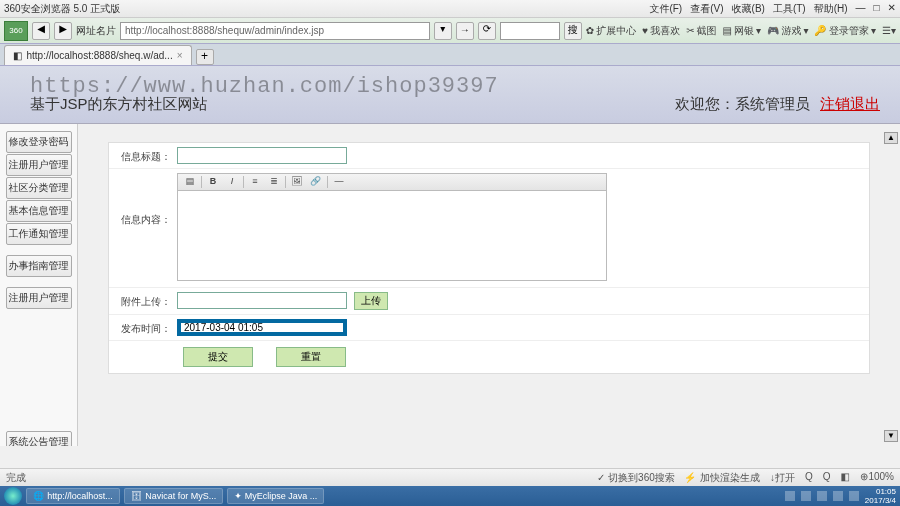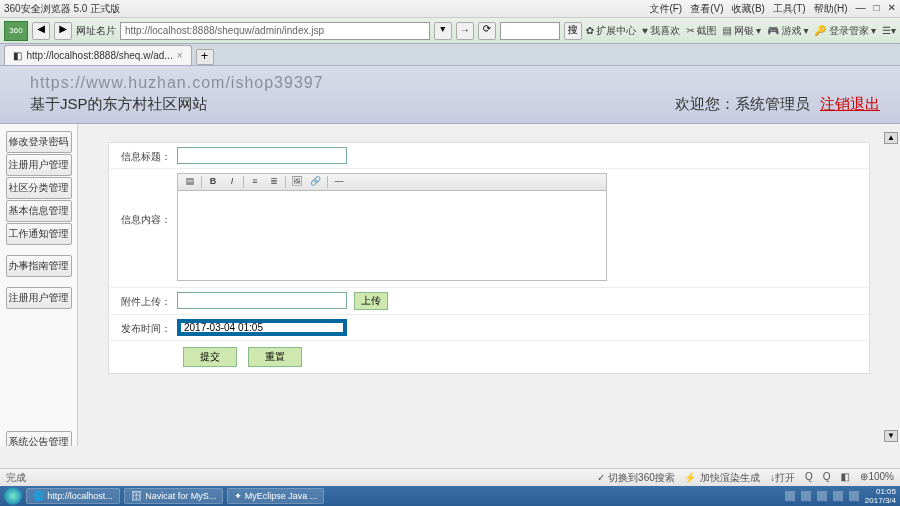--- a/index.html
+++ b/index.html
@@ -20,21 +20,21 @@
     .tb-right { margin-left: auto; display: flex; gap: 6px; font-size: 10px; color: #444; }
     .tb-ico { display: inline-flex; align-items: center; gap: 2px; cursor: pointer; }
 
     .tab-strip { height: 22px; background: #d0d8e0; border-bottom: 1px solid #aac; display: flex; align-items: flex-end; padding: 0 4px; }
     .tab { height: 20px; background: #f5f5f5; border: 1px solid #aaa; border-bottom: none; border-radius: 3px 3px 0 0; padding: 2px 8px; font-size: 10px; color: #333; display: flex; align-items: center; gap: 4px; cursor: pointer; }
     .tab .close { font-size: 10px; color: #888; }
     .tab-new { width: 18px; height: 16px; background: #e8e8e8; border: 1px solid #aaa; border-radius: 2px; margin-left: 4px; text-align: center; font-size: 12px; line-height: 12px; cursor: pointer; }
 
     
     .page { height: 380px; background: #fff; position: relative; overflow: hidden; }
-    .watermark { position: absolute; top: 8px; left: 30px; font-size: 16px; color: rgba(0,0,0,0.35); letter-spacing: 1px; font-family: Liberation Sans, sans-serif; z-index: 5; pointer-events: none; }
+    .watermark { position: absolute; top: 8px; left: 30px; font-size: 22px; color: rgba(0,0,0,0.35); letter-spacing: 1px; font-family: Liberation Mono, monospace; z-index: 5; pointer-events: none; }
 
     .header-bar { height: 58px; background: linear-gradient(#d8dce8,#c8cce0); border-bottom: 1px solid #aab; padding: 20px 20px 0 30px; display: flex; justify-content: space-between; align-items: center; }
     .site-title { font-size: 15px; color: #333; font-weight: normal; }
     .header-right { font-size: 15px; color: #333; display: flex; gap: 10px; align-items: center; }
     .logout-link { color: #c00; text-decoration: underline; cursor: pointer; }
 
     .body-wrap { display: flex; height: calc(100% - 58px); }
     .sidebar { width: 78px; background: #f8f8f8; border-right: 1px solid #ccc; overflow-y: auto; padding-top: 6px; }
     .side-btn { display: block; width: 66px; margin: 1px auto; padding: 3px 2px; background: linear-gradient(#f8f8f8,#e8e8e8); border: 1px solid #aaa; border-radius: 2px; font-size: 10px; text-align: center; color: #333; cursor: pointer; }
     .side-gap { height: 8px; }
@@ -48,21 +48,21 @@
     .date-input { width: 170px; height: 17px; border: 4px solid #0369a1; background: #fff; font-size: 10px; padding: 0 3px; }
 
     .rte-wrap { width: 430px; }
     .rte-toolbar { height: 18px; background: linear-gradient(#f4f4f4,#e4e4e4); border: 1px solid #bbb; display: flex; align-items: center; padding: 0 4px; gap: 3px; }
     .rte-btn { width: 16px; height: 14px; border: 1px solid transparent; background: transparent; font-size: 9px; text-align: center; cursor: pointer; color: #444; }
     .rte-sep { width: 1px; height: 12px; background: #bbb; }
     .rte-area { width: 100%; height: 90px; border: 1px solid #bbb; border-top: none; background: #fff; padding: 4px; font-size: 10px; resize: none; }
 
     .upload-btn { display: inline-block; padding: 1px 6px; background: #cfe8b0; border: 1px solid #8b8; font-size: 10px; cursor: pointer; margin-left: 4px; }
     .submit-row { padding: 6px 8px 6px 74px; }
-    .btn-green { padding: 2px 16px; background: #cfe8b0; border: 1px solid #8b8; font-size: 10px; cursor: pointer; margin-right: 8px; }
+    .btn-green { padding: 2px 24px; background: #cfe8b0; border: 1px solid #8b8; font-size: 10px; cursor: pointer; margin-right: 20px; }
 
     
     .status-bar { position: absolute; bottom: 20px; left: 0; right: 0; height: 18px; background: linear-gradient(#f4f4f4,#e4e4e4); border-top: 1px solid #ccc; display: flex; align-items: center; padding: 0 6px; font-size: 10px; color: #555; justify-content: space-between; }
     .status-r { display: flex; gap: 10px; }
 
     
     .taskbar { position: absolute; bottom: 0; left: 0; right: 0; height: 20px; background: linear-gradient(#3a6ea5,#2a5e95); display: flex; align-items: center; padding: 0 4px; }
     .start-orb { width: 18px; height: 18px; border-radius: 50%; background: radial-gradient(#7ec,#06a); cursor: pointer; }
     .task-btn { height: 16px; padding: 0 6px; margin-left: 4px; background: rgba(255,255,255,0.15); border: 1px solid rgba(255,255,255,0.2); border-radius: 2px; font-size: 9px; color: #fff; display: flex; align-items: center; gap: 3px; cursor: pointer; }
     .tray { margin-left: auto; display: flex; align-items: center; gap: 6px; color: #fff; font-size: 9px; }

